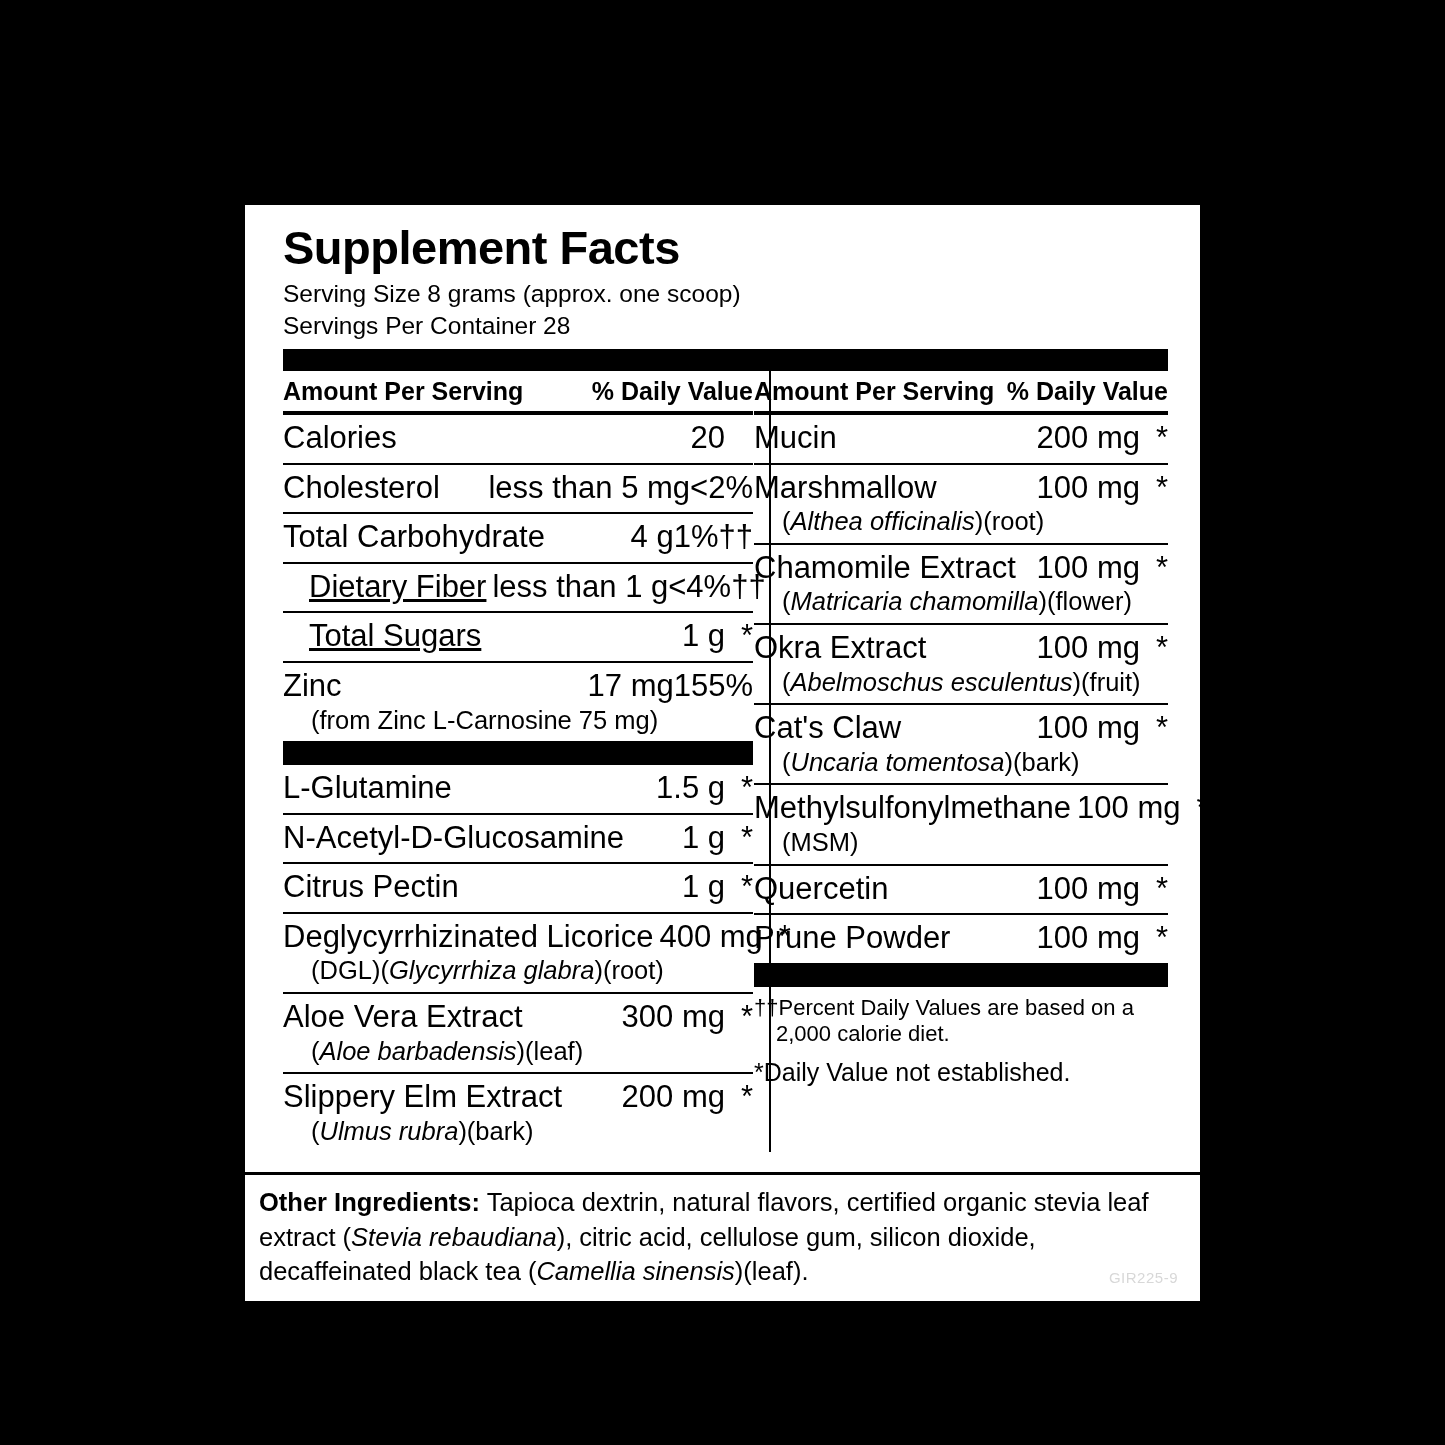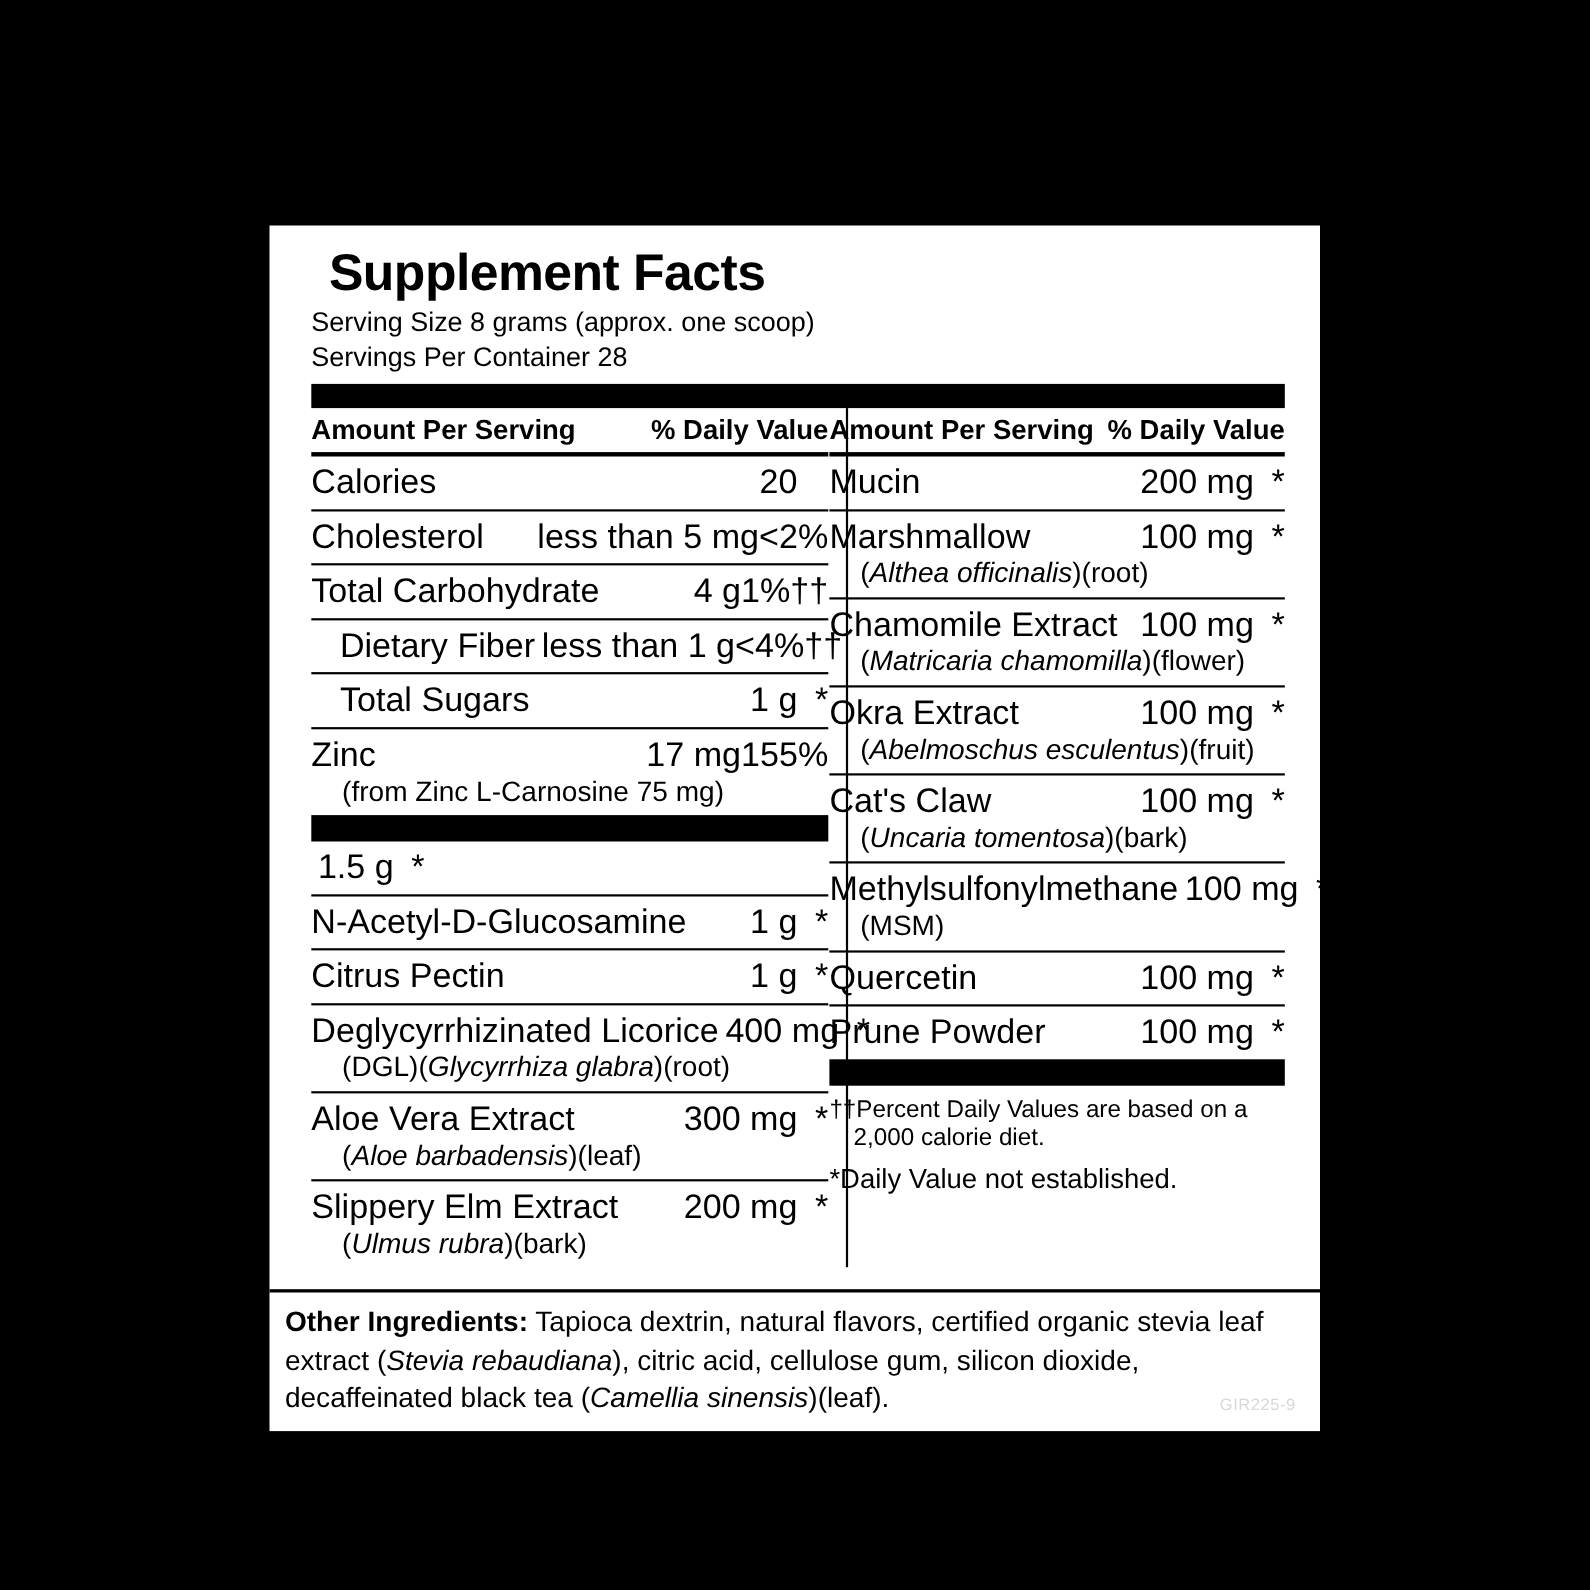--- a/index.html
+++ b/index.html
@@ -28,21 +28,21 @@
   }
   .inner {
     padding: 14px 16px 10px 16px;
   }
   .title {
     font-size: 47px;
     font-weight: bold;
     letter-spacing: -0.5px;
     line-height: 1.05;
     color: #000;
-    margin: 4px 0 6px 38px;
+    margin: 4px 0 6px 22px;
   }
   .serving-line {
     font-size: 24.5px;
     color: #000;
     line-height: 1.28;
     margin-left: 22px;
   }
   .thickbar {
     background: #000;
     height: 22px;
@@ -118,20 +118,21 @@
   .dv.star {
     min-width: 28px;
   }
   .sub {
     font-size: 25.5px;
     line-height: 1.2;
     padding-left: 28px;
   }
   .indent {
     padding-left: 26px;
+    text-decoration: underline;
   }
   i {
     font-style: italic;
   }
   .blackband {
     background: #000;
     height: 24px;
     margin: 0;
   }
   .footnote {
@@ -236,20 +237,21 @@
               <span class="amt">17 mg</span>
               <span class="dv">155%</span>
             </div>
             <div class="sub">(from Zinc L-Carnosine 75 mg)</div>
           </div>
 
           <div class="blackband"></div>
 
           <div class="row">
             <div class="rowmain">
+              <span class="nm">L-Glutamine</span>
               <span class="amt">1.5 g</span>
               <span class="dv star">*</span>
             </div>
           </div>
 
           <div class="row">
             <div class="rowmain">
               <span class="nm">N-Acetyl-D-Glucosamine</span>
               <span class="amt">1 g</span>
               <span class="dv star">*</span>

